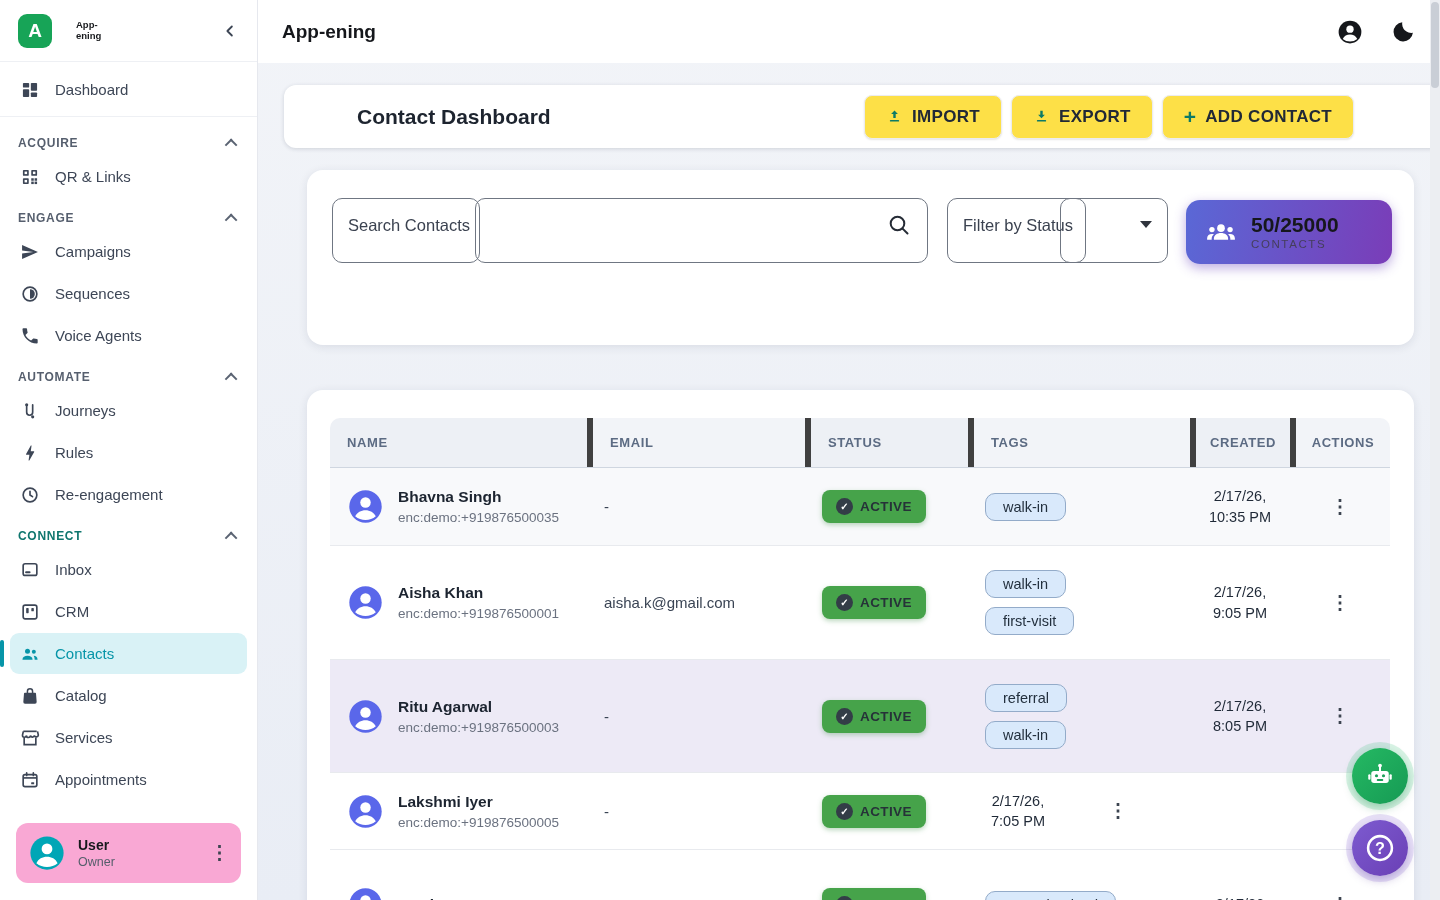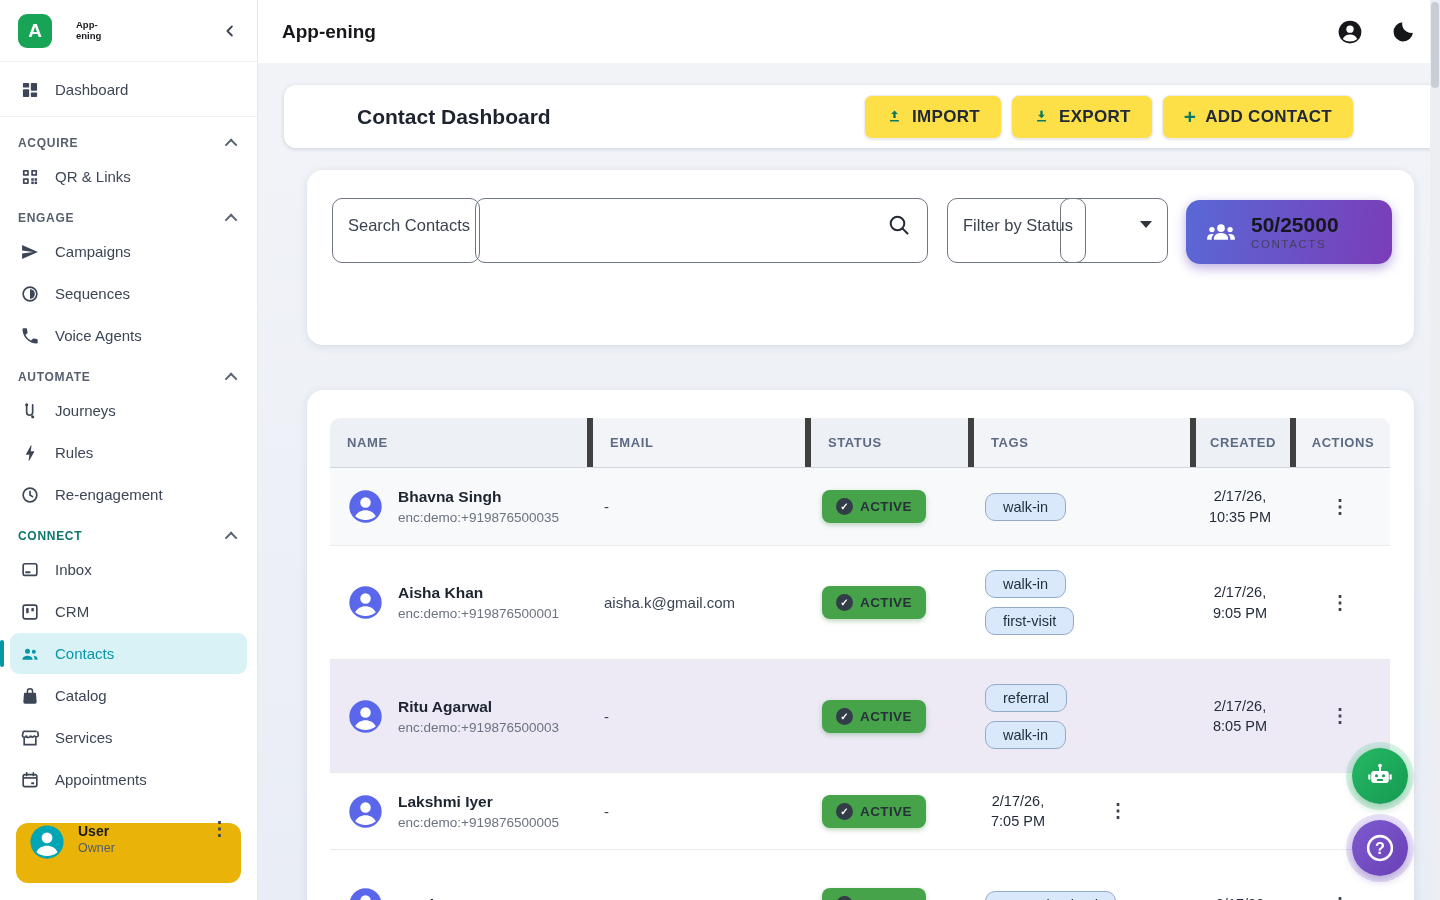--- a/index.html
+++ b/index.html
@@ -24,22 +24,22 @@
   .nav-item.active .ic{color:#0795a8;}
   .nav-item.active::before{content:"";position:absolute;left:-10px;top:7px;bottom:7px;width:4px;
     border-radius:4px;background:#0795a8;}
   .nav-divider{height:1px;background:#eef0f4;margin:6px 0;}
   .section-head{display:flex;align-items:center;justify-content:space-between;
     padding:13px 20px 5px 18px;font-size:12px;font-weight:bold;letter-spacing:.7px;color:#565f6e;}
   .section-head.accent{color:#0f766e;}
   .chev-up{width:9px;height:9px;border-left:2px solid #5a6372;border-top:2px solid #5a6372;
     transform:rotate(45deg) translateY(2px);}
   .sidebar-footer{position:absolute;left:0;right:0;bottom:0;height:94px;background:#fff;}
-  .user-card{position:absolute;left:16px;right:16px;bottom:17px;height:60px;background:#eab308;
-    border-radius:12px;display:flex;align-items:flex-start;padding:0 12px;gap:12px;}
+  .user-card{position:absolute;left:16px;right:16px;bottom:17px;height:60px;background:#f9a8d4;
+    border-radius:12px;display:flex;align-items:center;padding:0 12px;gap:12px;}
   .user-avatar{width:38px;height:38px;border-radius:50%;color:#00a6b6;display:flex;}
   .user-name{font-size:14px;font-weight:bold;color:#17191c;}
   .user-role{font-size:12.5px;color:#555e6b;margin-top:2px;}
   .user-menu{margin-left:auto;color:#6a7380;font-size:17px;}
 
   
   .top-header{position:absolute;left:258px;top:0;right:0;height:63px;background:#fff;z-index:20;
     display:flex;align-items:center;padding:0 24px;}
   .app-title{font-size:19px;font-weight:bold;color:#15171b;}
   .header-icons{margin-left:auto;display:flex;align-items:center;gap:28px;color:#15171b;}

